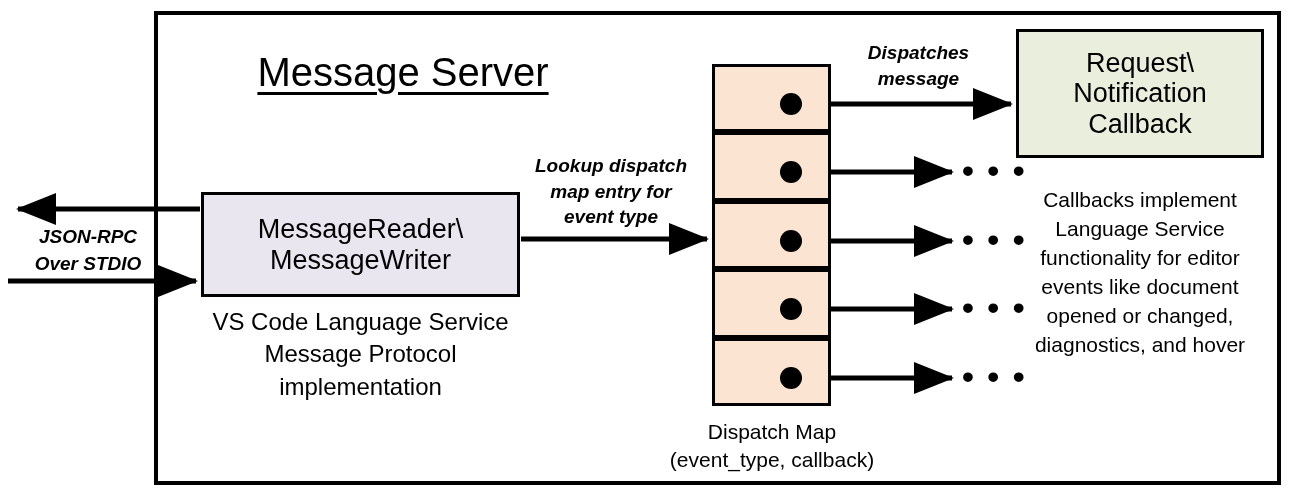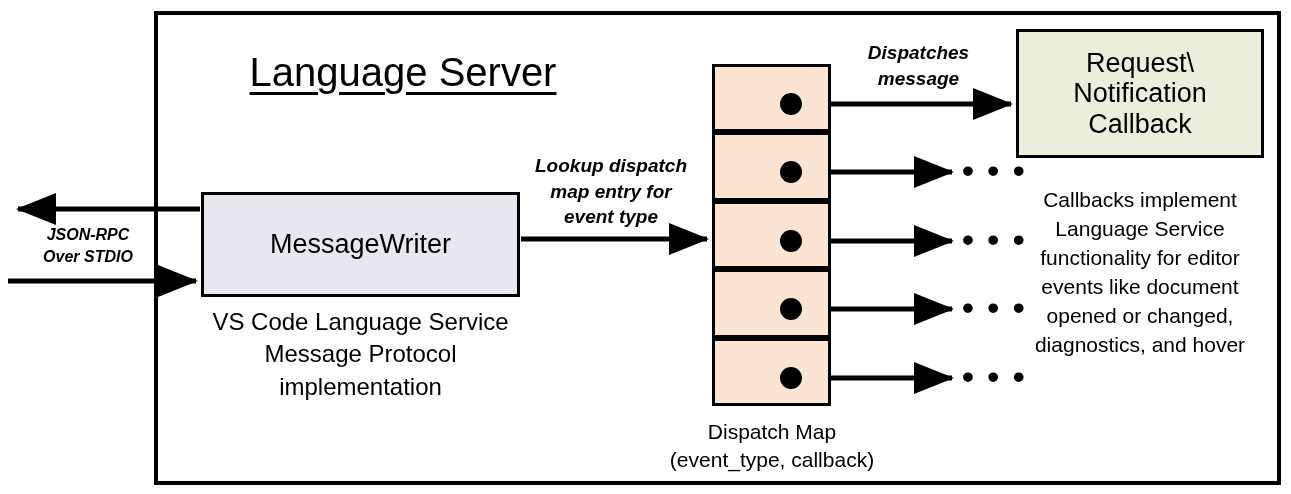--- a/index.html
+++ b/index.html
@@ -40,21 +40,21 @@
   #msg-box .node-text{font-size:27px;}
 
   #msg-caption{
     position:absolute;left:201px;top:306px;width:319px;
     font-size:24px;line-height:1.35;text-align:center;
   }
 
   
   #jsonrpc-label{
     position:absolute;left:18px;top:224px;width:140px;
-    font-size:16px;line-height:1.4;text-align:center;
+    font-size:19px;line-height:1.4;text-align:center;
     font-style:italic;font-weight:bold;
   }
 
   
   #lookup-label{
     position:absolute;left:516px;top:153px;width:190px;
     font-size:19px;line-height:1.35;text-align:center;
     font-style:italic;font-weight:bold;
   }
 
@@ -138,29 +138,30 @@
     <g>
       <line x1="791" y1="309" x2="952" y2="309" stroke="#000" stroke-width="5" marker-end="url(#arrowhead)"></line>
     </g>
     <g>
       <line x1="791" y1="378" x2="952" y2="378" stroke="#000" stroke-width="5" marker-end="url(#arrowhead)"></line>
     </g>
   </svg>
 
   <div id="outer-frame"></div>
 
-  <div id="page-title">Language Server</div>
+  <div id="page-title">Message Server</div>
 
   <div id="jsonrpc-label">
     <div>JSON-RPC</div>
     <div>Over STDIO</div>
   </div>
 
   <div class="node" id="msg-box">
     <div class="node-text">
+      <div>MessageReader\</div>
       <div>MessageWriter</div>
     </div>
   </div>
   <div id="msg-caption">
     <div>VS Code Language Service</div>
     <div>Message Protocol implementation</div>
   </div>
 
   <div id="lookup-label">
     <div>Lookup dispatch</div>

